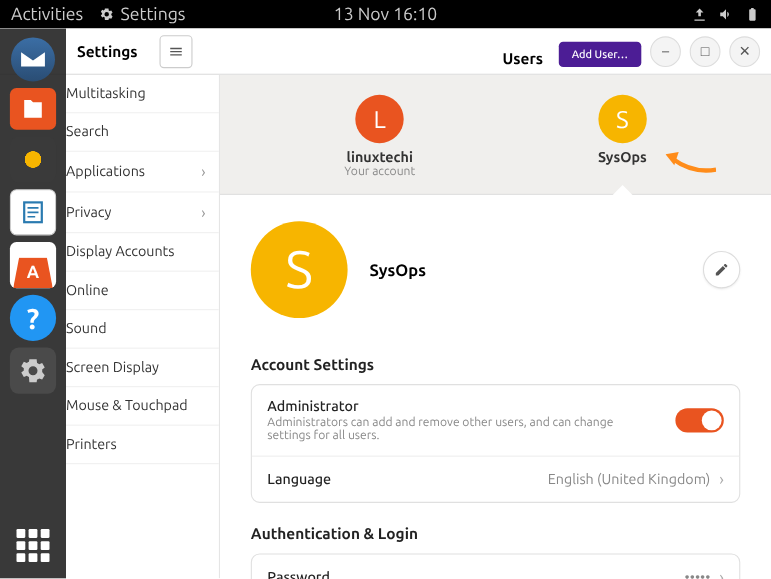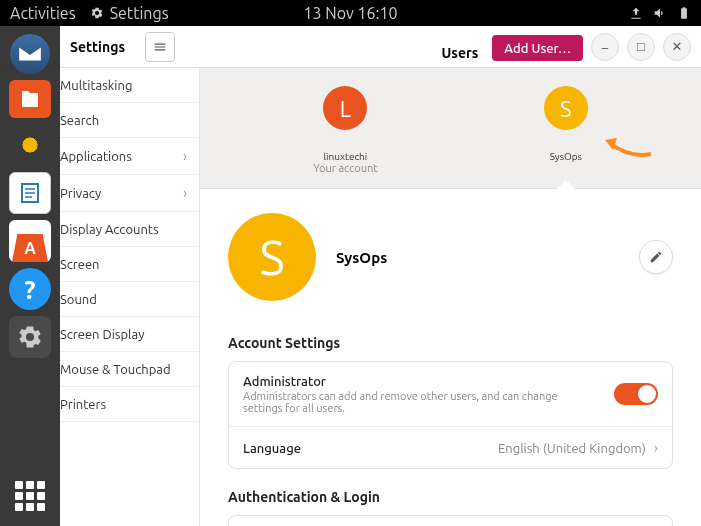--- a/index.html
+++ b/index.html
@@ -16,34 +16,34 @@
 .apps-btn { margin-top: auto; margin-bottom: 12px; width: 36px; height: 36px; display: grid; grid-template-columns: repeat(3,1fr); grid-template-rows: repeat(3,1fr); gap: 3px; padding: 3px; }
 .apps-btn span { background: #fff; border-radius: 1px; }
 
 .window { position: absolute; left: 0; top: 26px; right: 0; bottom: 0; background: #fff; display: flex; flex-direction: column; }
 .titlebar { height: 42px; background: #fff; border-bottom: 1px solid #ddd; display: flex; align-items: center; padding: 0 10px; }
 .titlebar-left { display: flex; align-items: center; gap: 8px; width: 135px; padding-left: 60px; }
 .titlebar-left .title { font-weight: 600; font-size: 14px; }
 .hamburger-btn { width: 30px; height: 30px; border: 1px solid #ccc; border-radius: 4px; background: #fff; display: flex; align-items: center; justify-content: center; cursor: pointer; }
 .titlebar-right { margin-left: auto; display: flex; align-items: flex-end; gap: 8px; }
 .titlebar-right .label { font-weight: 600; font-size: 14px; margin-right: 6px; }
-.add-user-btn { background: #be185d; color: #fff; border: none; border-radius: 4px; padding: 6px 12px; font-size: 13px; font-weight: 500; cursor: pointer; }
+.add-user-btn { background: #4c1d95; color: #fff; border: none; border-radius: 4px; padding: 6px 12px; font-size: 10px; font-weight: 500; cursor: pointer; }
 .winctl { width: 28px; height: 28px; border-radius: 50%; border: 1px solid #ddd; background: #f4f4f4; display: flex; align-items: center; justify-content: center; cursor: pointer; font-size: 13px; color: #555; }
 
 .content { flex: 1; display: flex; overflow: hidden; }
 .sidebar { width: 200px; border-right: 1px solid #e5e5e5; overflow-y: auto; padding-left: 60px; }
 .sidebar-item { display: flex; align-items: center; padding: 10px 12px 10px 0; font-size: 13px; color: #333; cursor: pointer; border-bottom: 1px solid #f0f0f0; position: relative; }
 .sidebar-item .chev { margin-left: auto; color: #999; font-size: 14px; }
 
 .main { flex: 1; overflow-y: auto; }
 .user-strip { background: #f0efed; display: flex; justify-content: space-around; padding: 18px 30px 0; border-bottom: 1px solid #e0e0e0; position: relative; }
 .user-chip { display: flex; flex-direction: column; align-items: center; padding-bottom: 14px; cursor: pointer; position: relative; }
 .user-chip.sel::after { content: ""; position: absolute; bottom: -1px; left: 50%; transform: translateX(-50%); width: 0; height: 0; border-left: 9px solid transparent; border-right: 9px solid transparent; border-bottom: 9px solid #fff; }
 .avatar-sm { width: 44px; height: 44px; border-radius: 50%; display: flex; align-items: center; justify-content: center; color: #fff; font-size: 22px; font-weight: 400; }
-.chip-name { font-size: 10px; font-weight: 400; margin-top: 21px; color: #333; }
+.chip-name { font-size: 13px; font-weight: 700; margin-top: 6px; color: #333; }
 .chip-sub { font-size: 11px; color: #888; }
 .arrow-annot { position: absolute; right: 50px; top: 68px; }
 
 .profile { display: flex; align-items: center; padding: 24px 28px; }
 .avatar-lg { width: 88px; height: 88px; border-radius: 50%; display: flex; align-items: center; justify-content: center; color: #fff; font-size: 48px; margin-right: 20px; }
 .profile-name { font-weight: 600; font-size: 15px; }
 .edit-btn { margin-left: auto; width: 34px; height: 34px; border-radius: 50%; border: 1px solid #ddd; background: #fff; display: flex; align-items: center; justify-content: center; cursor: pointer; box-shadow: 0 1px 2px rgba(0,0,0,0.08); }
 
 .section { padding: 0 28px 10px; }
 .section-title { font-weight: 700; font-size: 14px; margin: 10px 0; color: #222; }
@@ -167,21 +167,21 @@
           <span class="chev">›</span>
         </div>
       <div class="sidebar-item">
           <span>Privacy</span>
           <span class="chev">›</span>
         </div>
       <div class="sidebar-item">
           <span>Display Accounts</span>
         </div>
       <div class="sidebar-item">
-          <span>Screen</span>
+          <span>Online</span>
         </div>
       <div class="sidebar-item">
           <span>Sound</span>
         </div>
       <div class="sidebar-item">
           <span>Screen Display</span>
         </div>
       <div class="sidebar-item">
           <span>Mouse &amp; Touchpad</span>
         </div>

